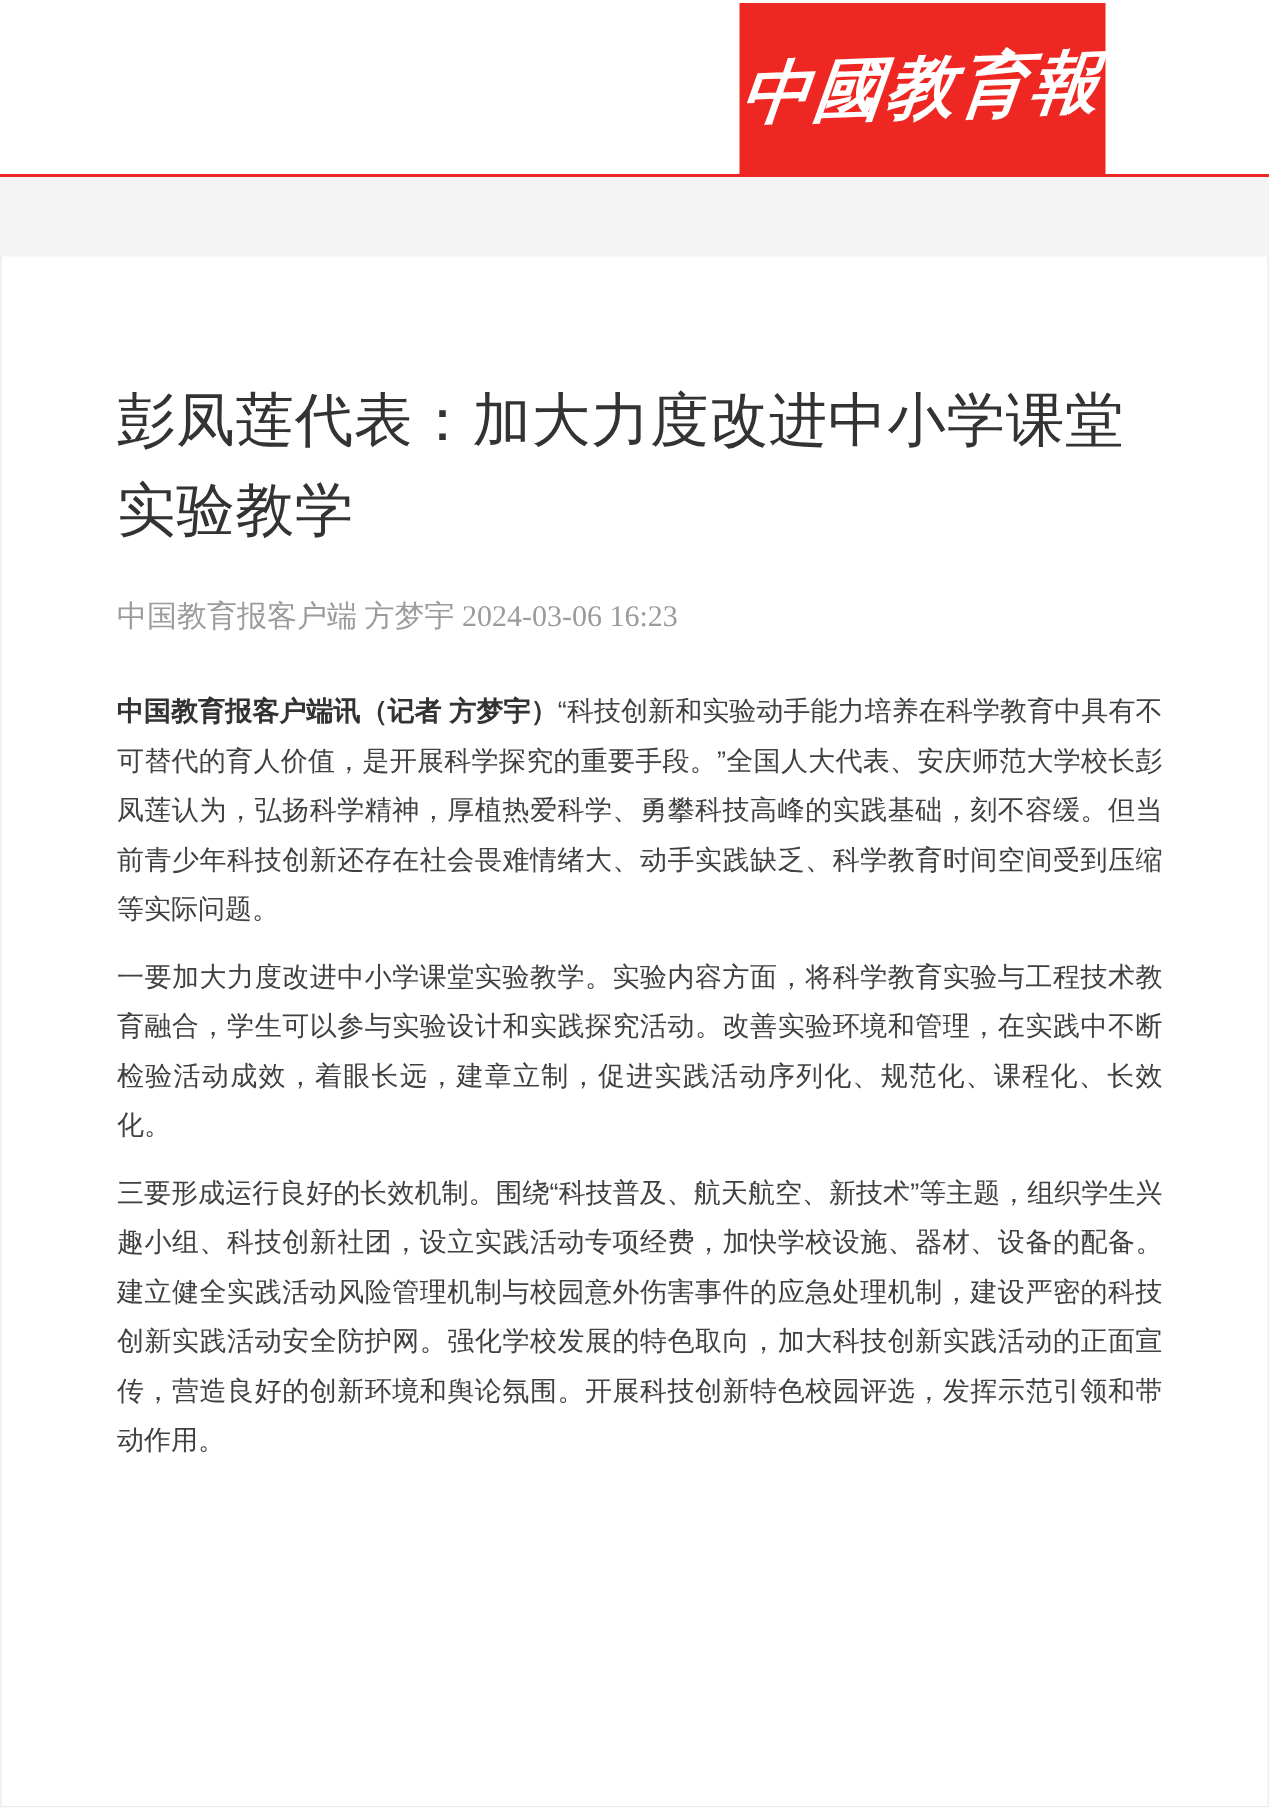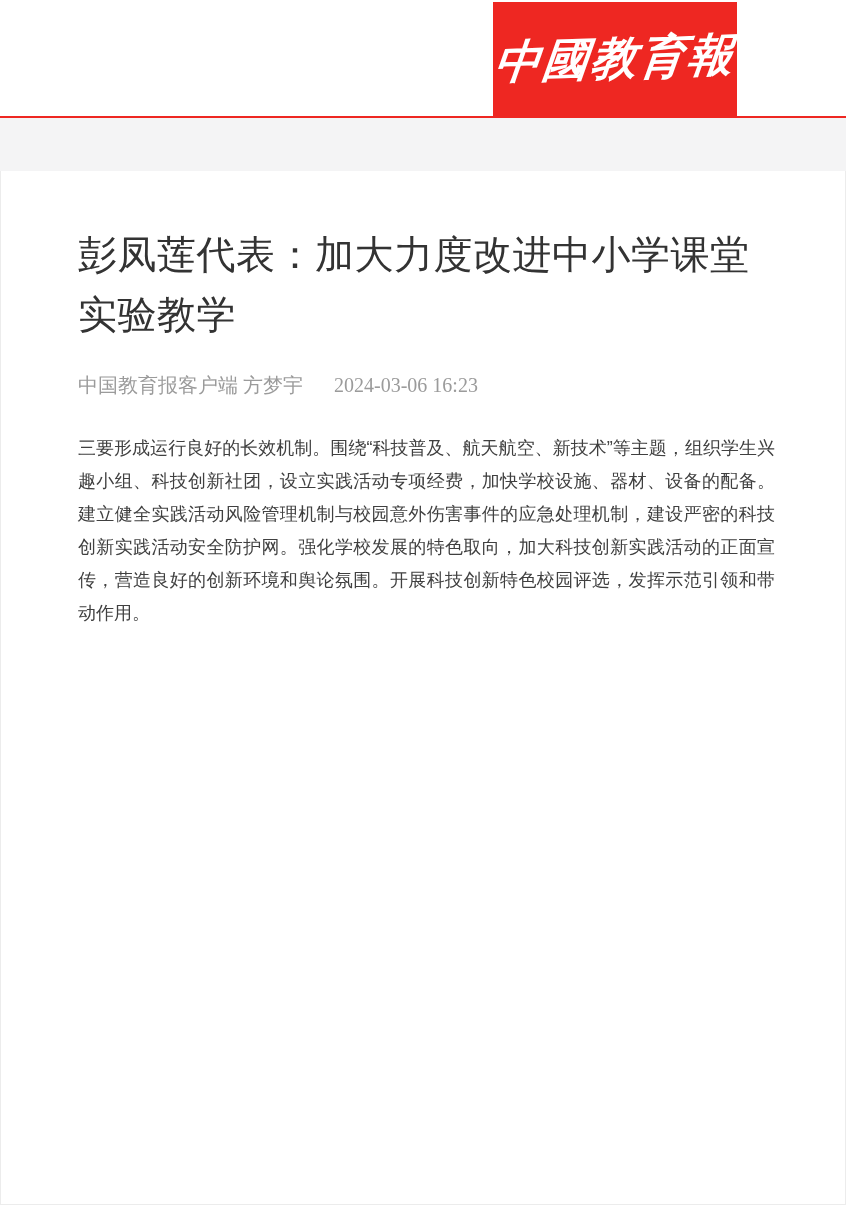--- a/index.html
+++ b/index.html
@@ -49,37 +49,36 @@
     user-select:none;
   }
   .subnav-bar{
     height:53px;
     background:var(--graybar);
   }
   .content{
     padding:0 71px 0 78px;
   }
   .title{
-    margin:54px 0 0 0;
+    margin:80px 0 0 0;
     font-family:"Liberation Serif","DejaVu Serif",serif;
     font-weight:400;
     font-size:39px;
     line-height:60px;
     letter-spacing:0.5px;
     color:var(--title-color);
   }
   .byline{
     margin-top:27px;
     font-family:"Liberation Serif","DejaVu Serif",serif;
     font-size:20px;
     line-height:26px;
     color:var(--byline-color);
   }
   .byline .date{
-    margin-left:26px;
   }
   .article-body{
     margin-top:34px;
     font-size:18px;
     line-height:33px;
     color:var(--body-color);
     text-align:justify;
   }
   .article-body p{
     margin:0 0 12px 0;
@@ -104,17 +103,19 @@
 
   <main class="content">
     <h1 class="title">彭凤莲代表：加大力度改进中小学课堂实验教学</h1>
 
     <div class="byline">
       <span class="source-author">中国教育报客户端 方梦宇</span>
       <span class="date">2024-03-06 16:23</span>
     </div>
 
     <div class="article-body">
+        <p><b>中国教育报客户端讯（记者 方梦宇）</b>“科技创新和实验动手能力培养在科学教育中具有不可替代的育人价值，是开展科学探究的重要手段。”全国人大代表、安庆师范大学校长彭凤莲认为，弘扬科学精神，厚植热爱科学、勇攀科技高峰的实践基础，刻不容缓。但当前青少年科技创新还存在社会畏难情绪大、动手实践缺乏、科学教育时间空间受到压缩等实际问题。</p>
+        <p>一要加大力度改进中小学课堂实验教学。实验内容方面，将科学教育实验与工程技术教育融合，学生可以参与实验设计和实践探究活动。改善实验环境和管理，在实践中不断检验活动成效，着眼长远，建章立制，促进实践活动序列化、规范化、课程化、长效化。</p>
         <p>三要形成运行良好的长效机制。围绕“科技普及、航天航空、新技术”等主题，组织学生兴趣小组、科技创新社团，设立实践活动专项经费，加快学校设施、器材、设备的配备。建立健全实践活动风险管理机制与校园意外伤害事件的应急处理机制，建设严密的科技创新实践活动安全防护网。强化学校发展的特色取向，加大科技创新实践活动的正面宣传，营造良好的创新环境和舆论氛围。开展科技创新特色校园评选，发挥示范引领和带动作用。</p>
       </div>
   </main>
 
 </div>
 
 </body></html>

